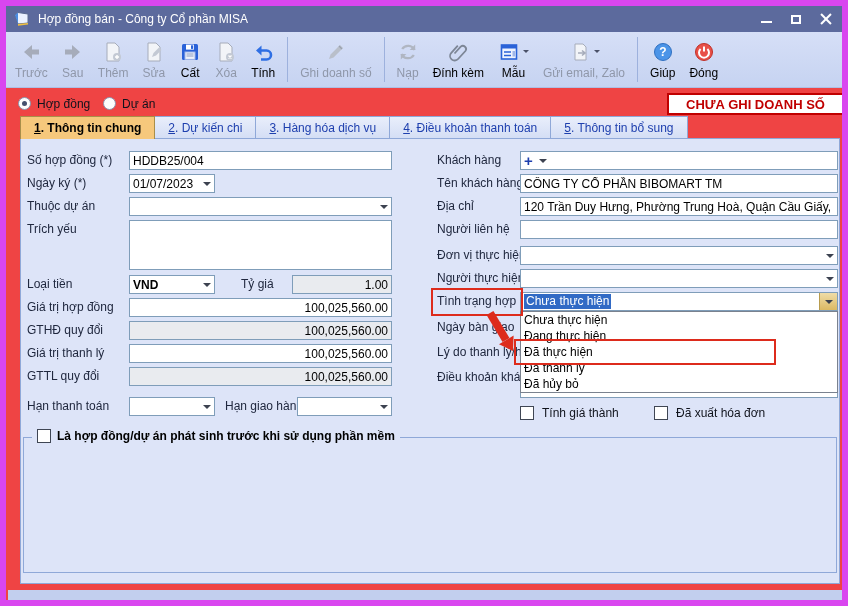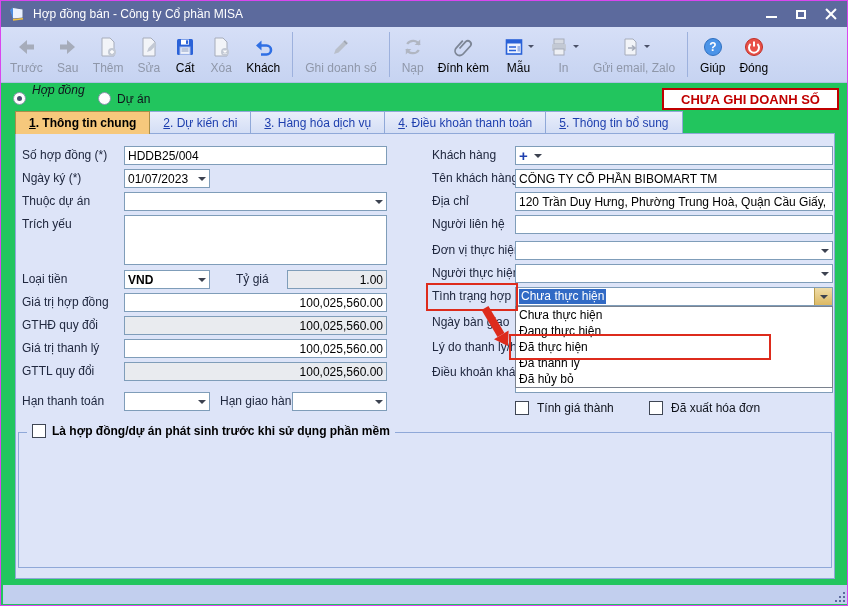--- a/index.html
+++ b/index.html
@@ -1,17 +1,17 @@
 <!DOCTYPE html>
 <html><head>
 <meta charset="utf-8">
 <style>
   html,body{margin:0;padding:0;background:#f0f0f0;}
   .win{position:relative;width:848px;height:606px;font-family:"Liberation Sans",sans-serif;
-       font-size:12px;background:#22c55e;overflow:hidden;border:1px solid #d946ef;box-sizing:border-box;color:#20283f;}
+       font-size:12px;background:#ef4444;overflow:hidden;border:6px solid #d946ef;box-sizing:border-box;color:#20283f;}
   
   .titlebar{position:absolute;left:0;top:0;width:100%;height:26px;background:#5c6a9d;color:#fff;
             display:flex;align-items:center;padding:0 8px;box-sizing:border-box;}
   .titlebar .ttl{margin-left:8px;font-size:12px;}
   .wctrls{margin-left:auto;display:flex;gap:14px;align-items:center;}
   .wbtn{width:16px;height:16px;display:flex;align-items:center;justify-content:center;cursor:default;}
   .wmin{width:11px;height:2px;background:#fff;margin-top:6px;}
   .wmax{width:10px;height:9px;border:2px solid #fff;box-sizing:border-box;}
   .wx{position:relative;width:12px;height:12px;}
   .wx::before,.wx::after{content:"";position:absolute;left:5px;top:-1px;width:2px;height:14px;background:#fff;}
@@ -170,21 +170,21 @@
     </div>
     <div class="tbtn">
       <span class="ticonrow">
           <span>
             <svg width="22" height="22" viewBox="0 0 22 22">
               <path d="M6.5 9.5h8a4.5 4.5 0 0 1 0 9H9" fill="none" stroke="#2f6fe4" stroke-width="2.6"></path>
               <path d="M9.5 4.5L4 9.5l5.5 5z" fill="#2f6fe4"></path>
             </svg>
           </span>
         </span>
-      <span class="tlabel">Khách</span>
+      <span class="tlabel">Tính</span>
     </div>
     <div class="tsep"></div>
     <div class="tbtn disabled">
       <span class="ticonrow">
           <span>
             <svg width="22" height="22" viewBox="0 0 22 22">
               <path d="M4 18l1.6-4.6L15 4l3 3-9.4 9.4L4 18z" fill="#b9bfca"></path>
               <path d="M14 5l3 3" stroke="#9aa1af" stroke-width="1.2"></path>
             </svg>
           </span>
@@ -226,33 +226,20 @@
             </svg>
           </span>
           <i class="caret sm"></i>
         </span>
       <span class="tlabel">Mẫu</span>
     </div>
     <div class="tbtn disabled">
       <span class="ticonrow">
           <span>
             <svg width="22" height="22" viewBox="0 0 22 22">
-              <rect x="6" y="3" width="10" height="5" fill="#d6dae2" stroke="#a6acba"></rect>
-              <rect x="4" y="8" width="14" height="7" rx="1" fill="#c3c9d4"></rect>
-              <rect x="6" y="13" width="10" height="6" fill="#eef0f4" stroke="#a6acba"></rect>
-            </svg>
-          </span>
-          <i class="caret sm"></i>
-        </span>
-      <span class="tlabel">In</span>
-    </div>
-    <div class="tbtn disabled">
-      <span class="ticonrow">
-          <span>
-            <svg width="22" height="22" viewBox="0 0 22 22">
               <path d="M6 3h8l3 3v13H6z" fill="#f2f4f8" stroke="#a6acba"></path>
               <path d="M9 12h6M13 9.5L16 12l-3 2.5" stroke="#a6acba" stroke-width="1.6" fill="none"></path>
             </svg>
           </span>
           <i class="caret sm"></i>
         </span>
       <span class="tlabel">Gửi email, Zalo</span>
     </div>
     <div class="tsep"></div>
     <div class="tbtn">
@@ -276,21 +263,21 @@
             </svg>
           </span>
         </span>
       <span class="tlabel">Đóng</span>
     </div>
   </div>
 
   <span class="radio checked" style="left:12px;top:91px;">
       <i class="rdot"></i>
     </span>
-  <span class="rlabel" style="left:31px;top:81px;font-style:italic;">Hợp đồng</span>
+  <span class="rlabel" style="left:31px;top:90px;">Hợp đồng</span>
   <span class="radio" style="left:97px;top:91px;"></span>
   <span class="rlabel" style="left:116px;top:90px;">Dự án</span>
 
 
   <div class="badge">CHƯA GHI DOANH SỐ</div>
 
   <div class="tabs">
     <div class="tab active">
         <span class="n">1</span>
         <span>. Thông tin chung</span>

